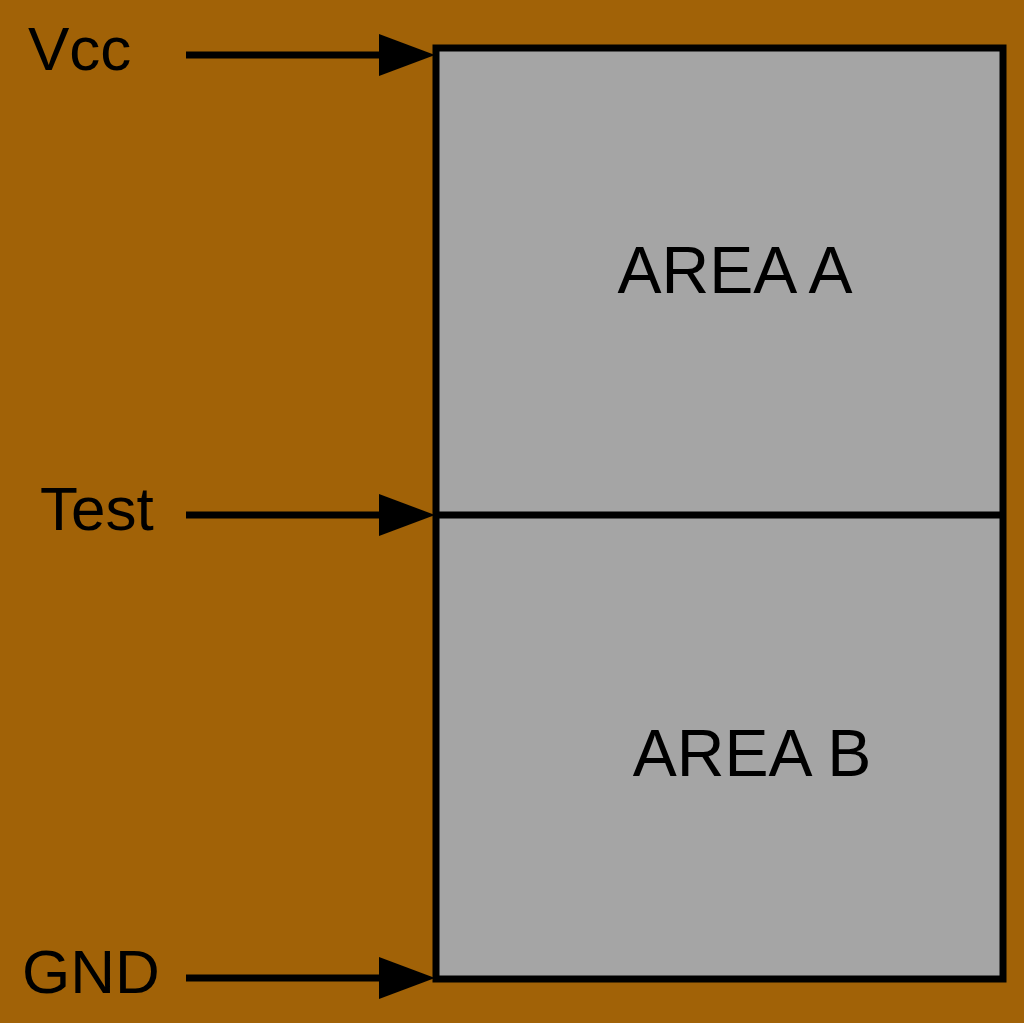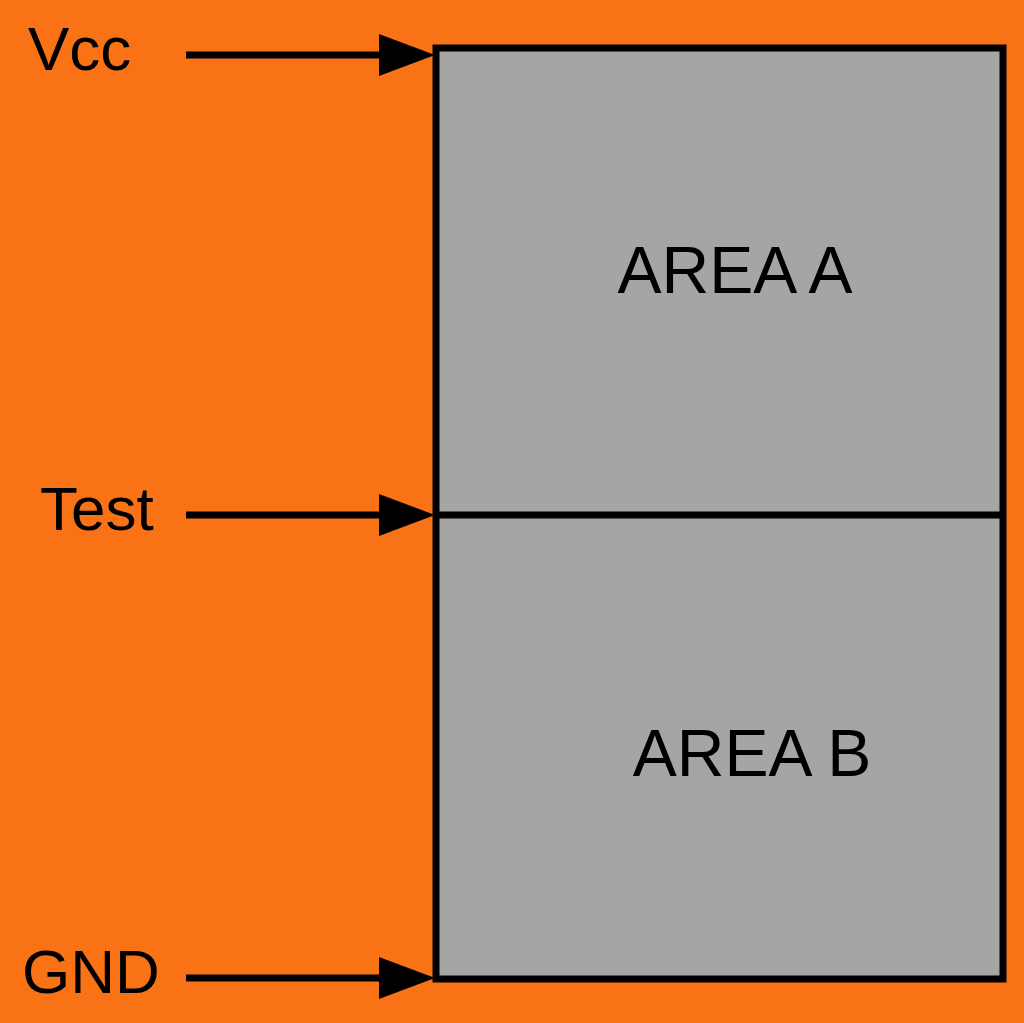--- a/index.html
+++ b/index.html
@@ -8,21 +8,21 @@
     padding: 0;
     background: #ffffff;
   }
   body {
     font-family: "Liberation Sans", sans-serif;
   }
   #canvas {
     position: relative;
     width: 1024px;
     height: 1023px;
-    background: #f97316;
+    background: #a16207;
     overflow: hidden;
     text-align: center;
   }
   #diagram-svg {
     position: absolute;
     left: 0;
     top: 0;
     width: 1024px;
     height: 1023px;
     display: block;

